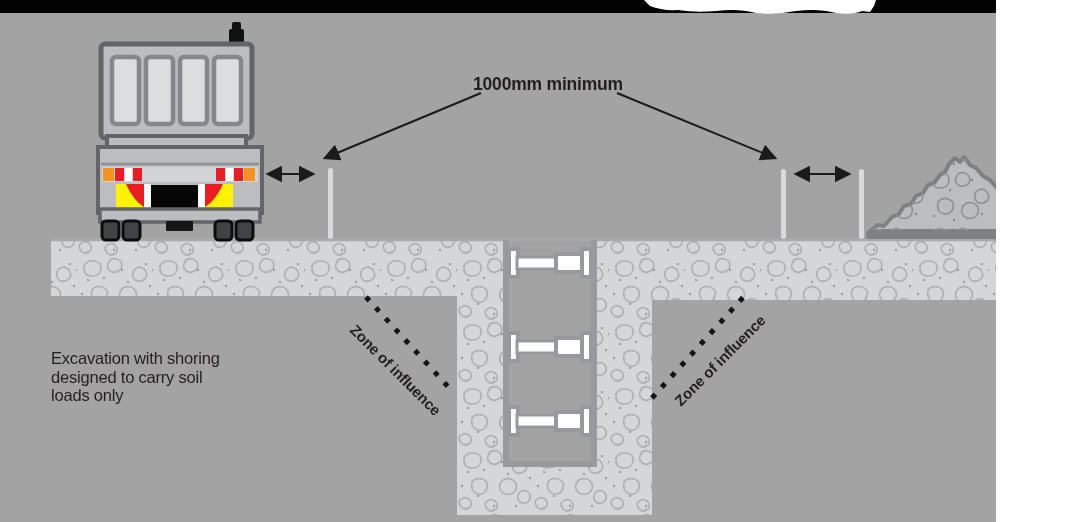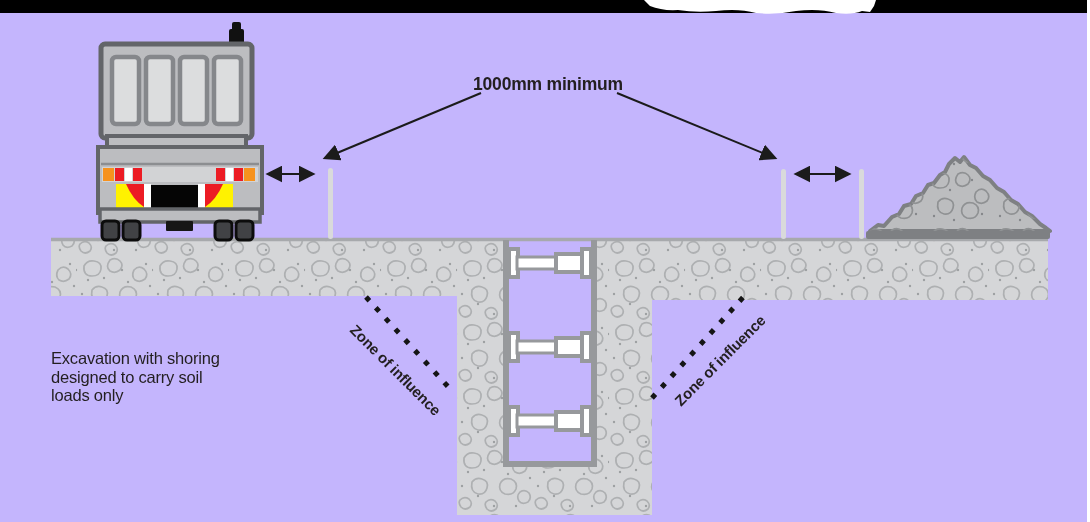--- a/index.html
+++ b/index.html
@@ -1,16 +1,16 @@
 <!DOCTYPE html>
 <html><head>
 <meta charset="utf-8">
 <style>
   html,body{margin:0;padding:0;background:#fff;}
-  .stage{position:relative;width:1087px;height:522px;background:#c4b5fd;overflow:hidden;
+  .stage{position:relative;width:996px;height:522px;background:#a3a3a3;overflow:hidden;
          font-family:"Liberation Sans",sans-serif;}
   svg{display:block;}
   svg text{font-family:"Liberation Sans",sans-serif;fill:#231f20;}
   .lbl-distance{font-size:17.5px;font-weight:700;letter-spacing:-0.2px;}
   .lbl-zone{font-size:15px;font-weight:700;letter-spacing:-0.2px;}
   .lbl-caption{font-size:16.5px;font-weight:500;letter-spacing:-0.2px;}
 </style>
 </head>
 <body>
 

